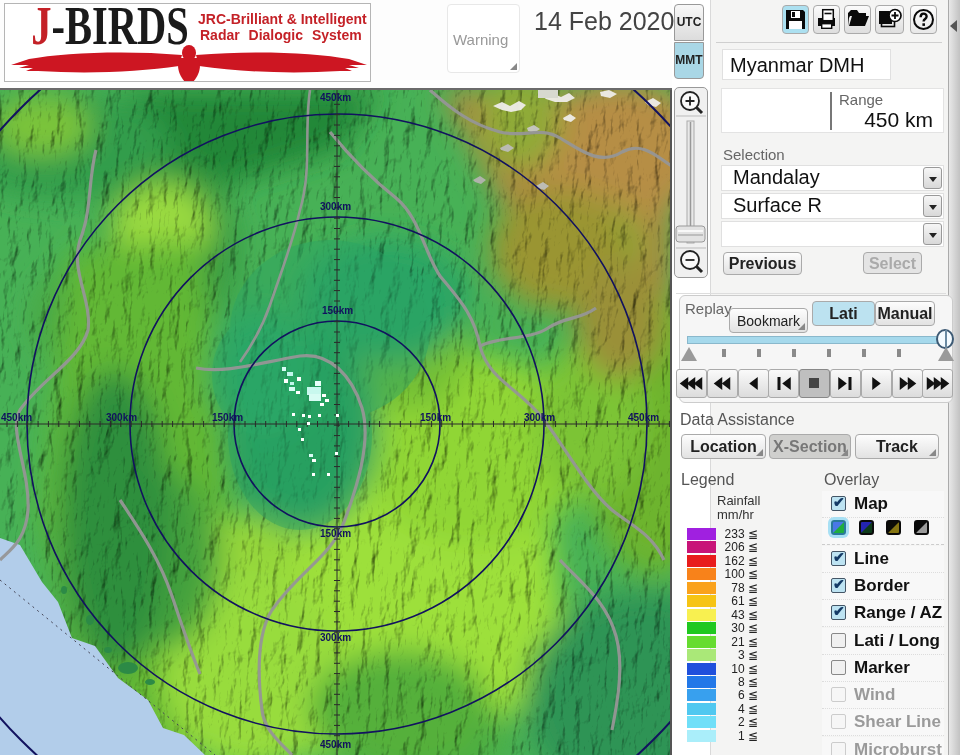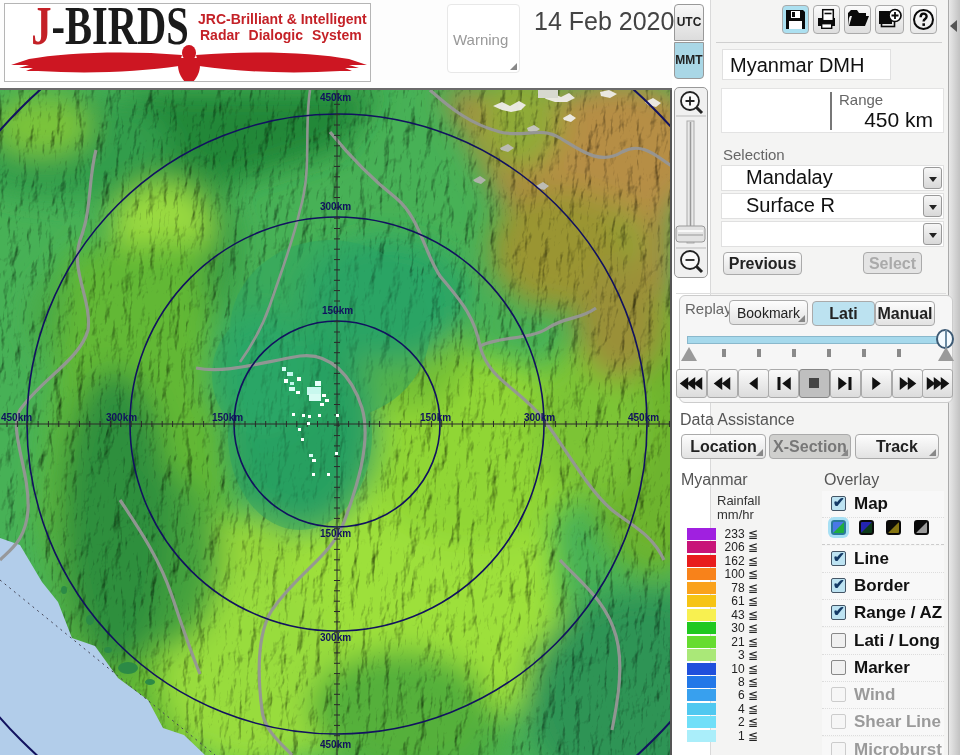--- a/index.html
+++ b/index.html
@@ -25,21 +25,21 @@
 #ic-folder { left:844px; }
 #ic-img { left:875px; width:29px; }
 #ic-help { left:910px; background:linear-gradient(#fdfdfd,#e8e8e8); }
 #sepline1 { position:absolute; left:716px; top:42px; width:226px; height:1px; background:#cfcfcf; }
 #dmhbox { position:absolute; left:722px; top:49px; width:169px; height:31px; background:#fff; border:1px solid #e0e0e0; font-size:20px; color:#111; padding:4px 0 0 7px; }
 #rangebox { position:absolute; left:721px; top:88px; width:223px; height:45px; background:#fff; border:1px solid #e3e3e3; }
 #rangediv { position:absolute; left:830px; top:92px; width:2px; height:38px; background:#777; }
 #rangelbl { position:absolute; left:839px; top:91px; font-size:15px; color:#666; }
 #rangeval { position:absolute; left:836px; top:108px; width:97px; font-size:21px; color:#111; text-align:right; }
 #sellbl { position:absolute; left:723px; top:146px; font-size:15px; color:#666; }
-.ddrow { position:absolute; left:721px; width:223px; height:26px; background:#fff; border:1px solid #e0e0e0; font-size:20px; color:#111; padding-left:24px; }
+.ddrow { position:absolute; left:721px; width:223px; height:26px; background:#fff; border:1px solid #e0e0e0; font-size:20px; color:#111; padding-left:11px; }
 .ddbtn { position:absolute; width:19px; height:22px; top:2px; border:1px solid #999; border-radius:3px; background:linear-gradient(#f6f6f6,#d8d8d8); }
 .ddbtn:after { content:""; position:absolute; left:5px; top:9px; border-left:4px solid transparent; border-right:4px solid transparent; border-top:5px solid #222; }
 .btn { position:absolute; border:1px solid #aaa; border-radius:4px; background:linear-gradient(#fdfdfd,#e2e2e2); font-weight:bold; color:#222; text-align:center; }
 .corner:after { content:""; position:absolute; right:2px; bottom:2px; border-left:7px solid transparent; border-bottom:7px solid #888; }
 #replaypanel { position:absolute; left:679px; top:295px; width:274px; height:108px; background:#f6f6f6; border:1px solid #ccc; border-radius:6px; }
 #dividerR { position:absolute; left:676px; top:293px; width:270px; height:1px; background:#ddd; }
 .slabel { position:absolute; font-size:15px; color:#666; }
 #slider-track { position:absolute; left:687px; top:336px; width:266px; height:8px; background:#a6d9ec; border:1px solid #8ab8cc; }
 #slider-thumb { position:absolute; left:936px; top:329px; width:18px; height:20px; border:2px solid #3d5a74; border-radius:50%; background:#f4fbff; }
 #slider-thumb:after { content:""; position:absolute; left:7px; top:-1px; width:2px; height:20px; background:#6a8aa2; }
@@ -131,21 +131,21 @@
 <div class="ddrow" style="top:193px;">Surface R</div>
 <div class="ddbtn" style="left:923px; top:195px;"></div>
 <div class="ddrow" style="top:221px;"></div>
 <div class="ddbtn" style="left:923px; top:223px;"></div>
 <div class="btn" style="left:723px; top:252px; width:79px; height:23px; font-size:16px; line-height:22px;">Previous</div>
 <div class="btn" style="left:863px; top:252px; width:59px; height:22px; font-size:16px; line-height:21px; color:#aaa; background:#e4e4e4;">Select</div>
 
 <div id="dividerR"></div>
 <div id="replaypanel"></div>
 <div class="slabel" style="left:685px; top:300px;">Replay</div>
-<div class="btn corner" style="left:729px; top:300px; width:79px; height:25px; font-size:14px; font-weight:normal; line-height:24px;">Bookmark</div>
+<div class="btn corner" style="left:729px; top:308px; width:79px; height:25px; font-size:14px; font-weight:normal; line-height:24px;">Bookmark</div>
 <div class="btn" style="left:812px; top:301px; width:63px; height:25px; font-size:16px; line-height:24px; background:#bce2f0;">Lati</div>
 <div class="btn" style="left:875px; top:301px; width:60px; height:25px; font-size:16px; line-height:24px;">Manual</div>
 <div id="slider-track"></div>
 <div id="slider-thumb"></div>
 <div class="tri" style="left:681px;"></div>
 <div class="tri" style="left:938px;"></div>
 <div class="tick" style="left:722px;"></div>
 <div class="tick" style="left:757px;"></div>
 <div class="tick" style="left:792px;"></div>
 <div class="tick" style="left:827px;"></div>
@@ -183,21 +183,21 @@
     </svg></div>
 <div class="pbtn" style="left:922.4px;"><svg width="29" height="27" viewBox="0 0 29 27">
       <path d="M3.75,7 L3.75,20 L12.25,13.5 Z" fill="#111"></path>
       <path d="M10.75,7 L10.75,20 L19.25,13.5 Z" fill="#111"></path>
       <path d="M17.75,7 L17.75,20 L26.25,13.5 Z" fill="#111"></path>
     </svg></div>
 <div id="dalbl">Data Assistance</div>
 <div class="btn corner" style="left:681px; top:434px; width:85px; height:25px; font-size:16px; line-height:24px;">Location</div>
 <div class="btn corner" style="left:769px; top:434px; width:82px; height:25px; font-size:16px; line-height:24px; background:#cfcfcd; color:#777;">X-Section</div>
 <div class="btn corner" style="left:855px; top:434px; width:84px; height:25px; font-size:16px; line-height:24px;">Track</div>
-<div id="legendlbl">Myanmar</div>
+<div id="legendlbl">Legend</div>
 <div id="overlaylbl">Overlay</div>
 <div id="rainlbl">Rainfall<br>mm/hr</div>
 <div class="sw" style="top:528px;background:#a020e0"></div>
 <div class="swl" style="top:527px;">233 ≦</div>
 <div class="sw" style="top:541.45px;background:#c81478"></div>
 <div class="swl" style="top:540.45px;">206 ≦</div>
 <div class="sw" style="top:554.9px;background:#e81c1c"></div>
 <div class="swl" style="top:553.9px;">162 ≦</div>
 <div class="sw" style="top:568.35px;background:#f8821a"></div>
 <div class="swl" style="top:567.35px;">100 ≦</div>

